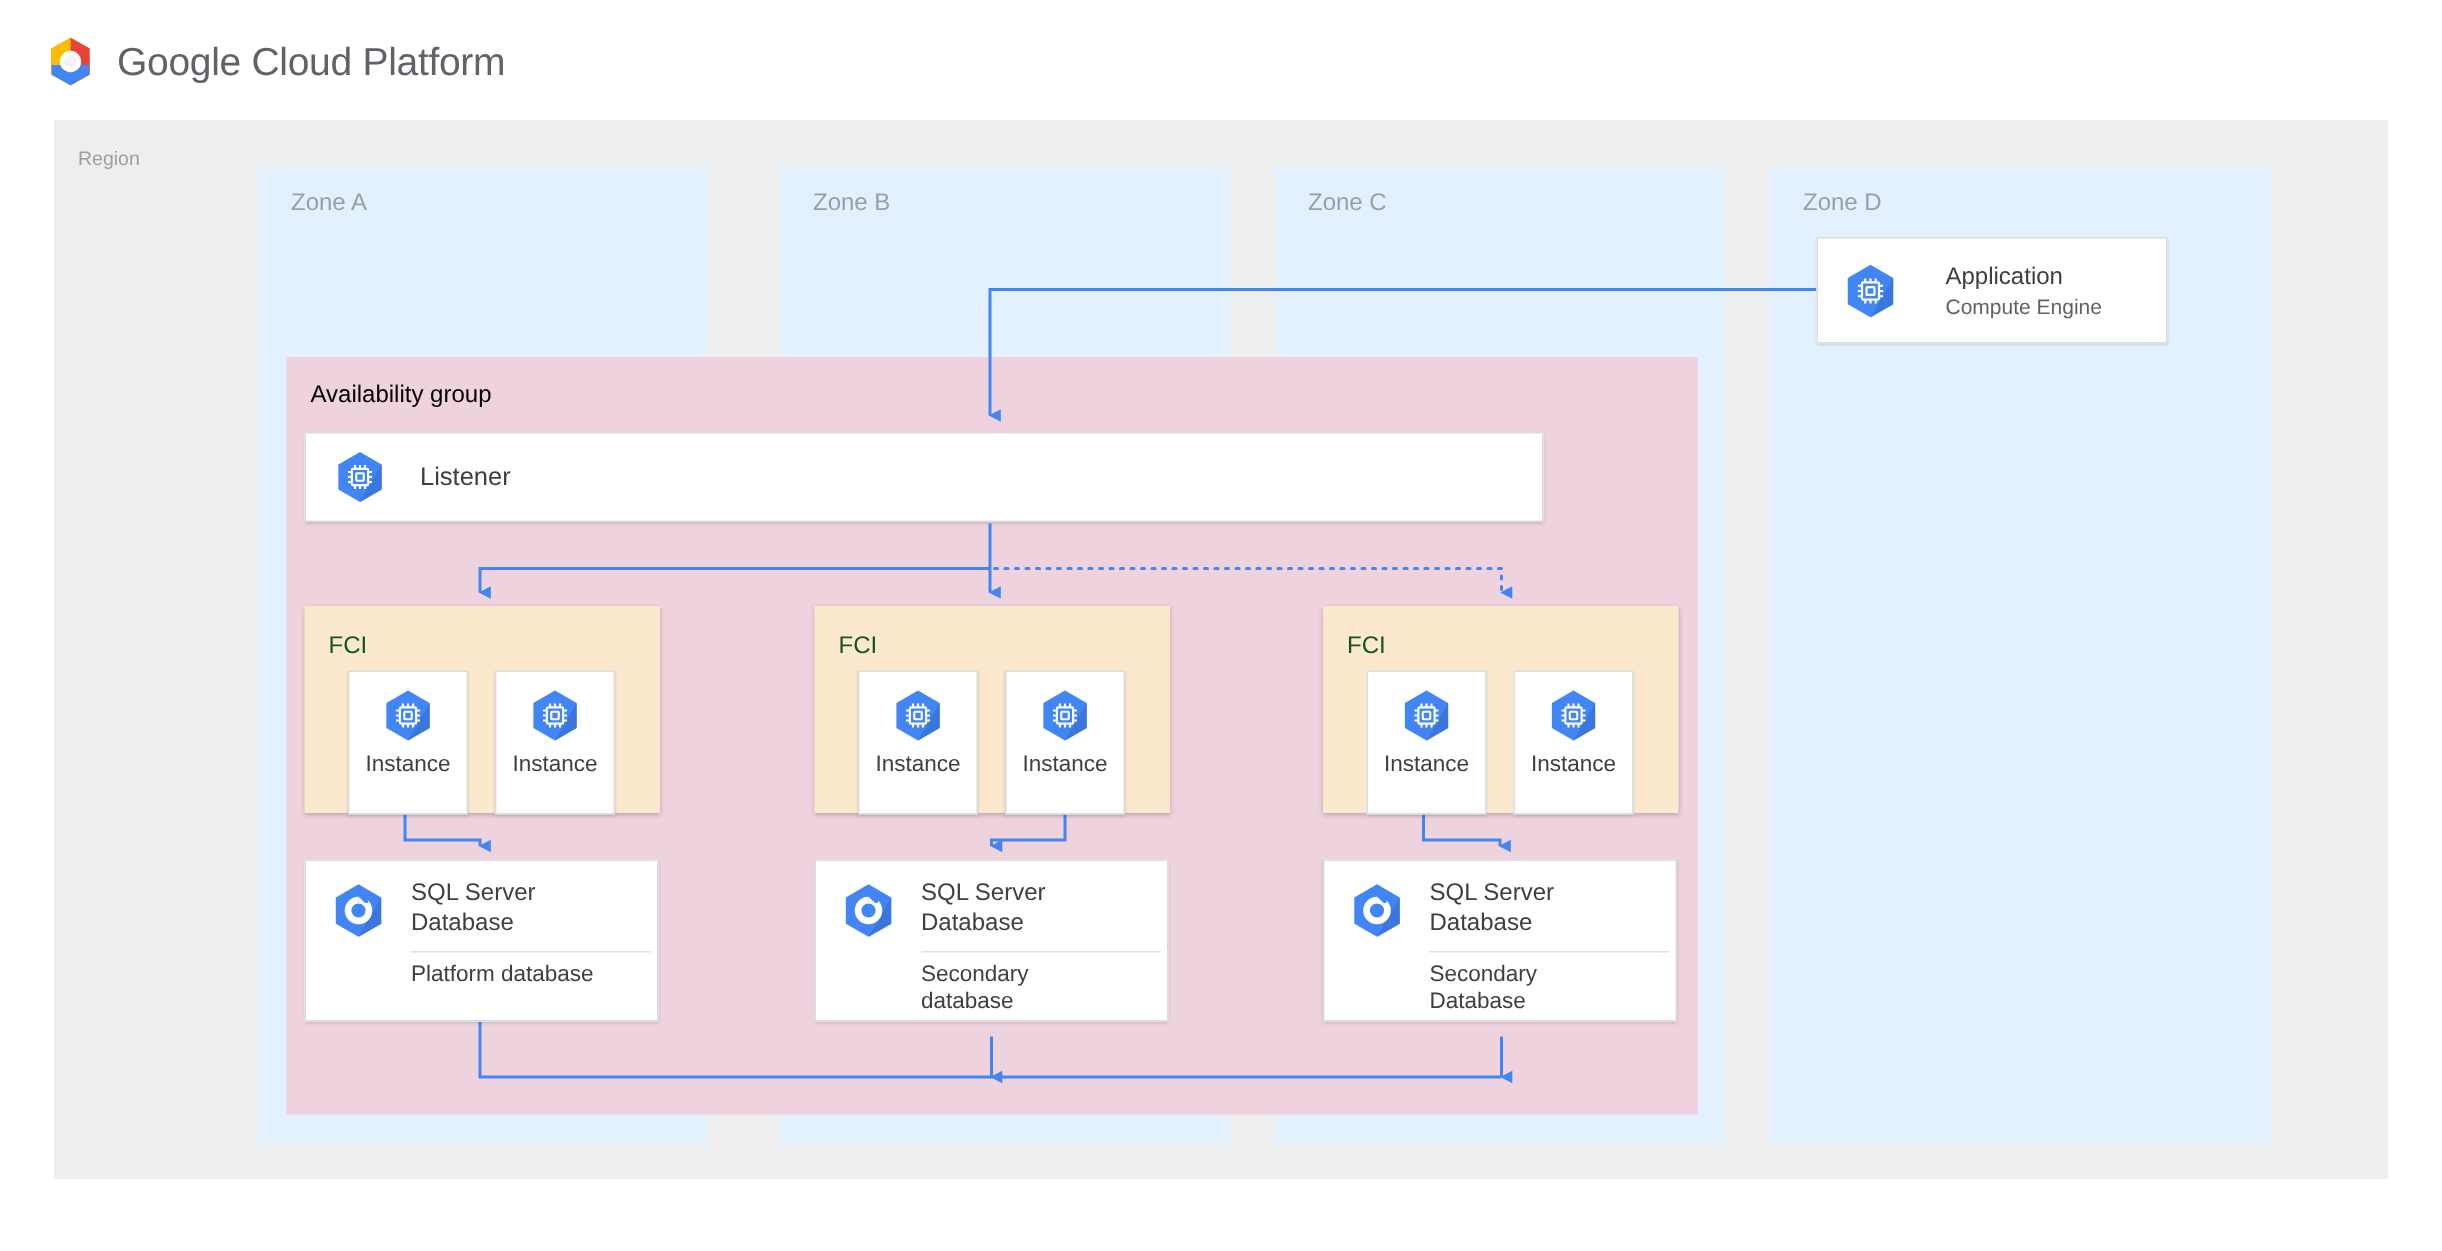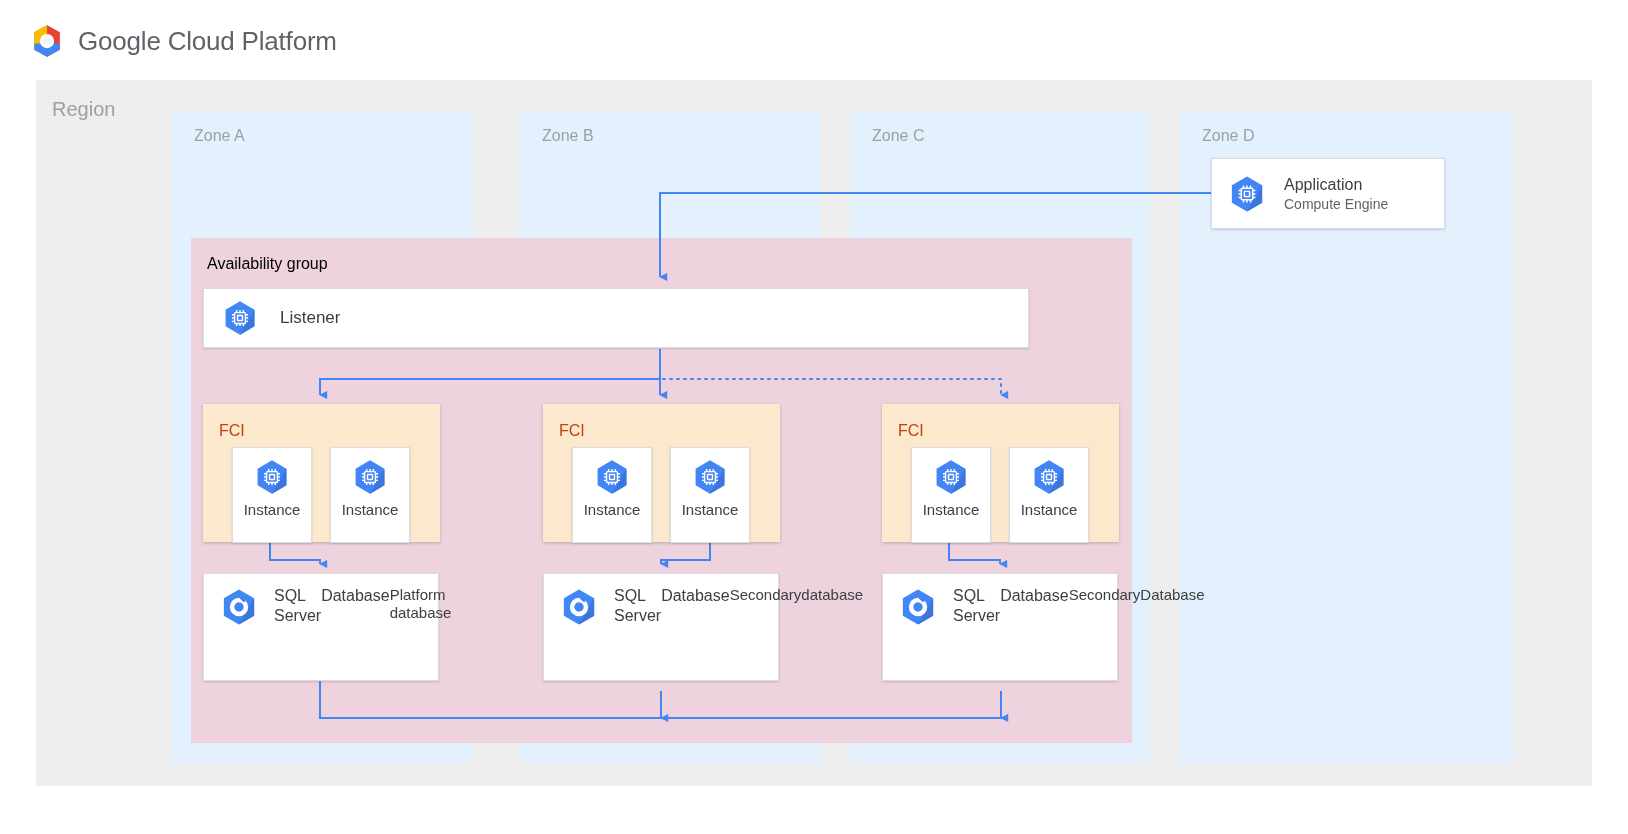--- a/index.html
+++ b/index.html
@@ -12,21 +12,21 @@
   }
   #root { position: relative; width: 1628px; height: 834px; background:#ffffff; }
 
   
   .gcp-header { position:absolute; left:28px; top:22px; display:flex; align-items:center; gap:12px; }
   .gcp-logo { width:38px; height:38px; }
   .gcp-wordmark { font-size:26px; color:#5f6368; letter-spacing:-0.2px; white-space:nowrap; }
 
   
   .region { position:absolute; left:36px; top:80px; width:1556px; height:706px; background:#eeeeee; }
-  .region-label { position:absolute; left:16px; top:18px; font-size:20px; color:#9aa0a6; }
+  .region-label { position:absolute; left:16px; top:18px; font-size:13px; color:#9aa0a6; }
 
   
   .zone { position:absolute; top:111px; height:652px; background:#e3f0fd; }
   .zone-label { position:absolute; left:22px; top:16px; font-size:16px; color:#9aa0a6; }
   #zone-a { left:172px; width:300px; }
   #zone-b { left:520px; width:300px; }
   #zone-c { left:850px; width:300px; }
   #zone-d { left:1180px; width:334px; }
 
   
@@ -36,47 +36,47 @@
   
   .card { position:absolute; background:#ffffff; border:1px solid #dadce0;
           box-shadow:0 1px 2px rgba(60,64,67,0.22); }
 
   
   #listener { left:203px; top:288px; width:826px; height:60px; display:flex; align-items:center; padding-left:16px; gap:20px; }
   #listener .card-title { font-size:17px; color:#3c4043; }
 
   
   #application { left:1211px; top:158px; width:234px; height:71px; display:flex; align-items:center; padding-left:14px; gap:16px; }
-  #application .app-text { display:flex; flex-direction:column; gap:1px; }
+  #application .app-text { display:flex; flex-direction:column; gap:1px;margin-left:13px; }
   #application .app-title { font-size:16px; color:#3c4043; line-height:19px; }
   #application .app-sub { font-size:14px; color:#5f6368; line-height:18px; }
 
   
   .fci { position:absolute; top:404px; width:237px; height:138px; background:#fce8cd;
          box-shadow:0 1px 3px rgba(60,64,67,0.30); }
-  .fci-label { position:absolute; left:16px; top:18px; font-size:16px; color:#c2410c; }
+  .fci-label { position:absolute; left:16px; top:18px; font-size:16px; color:#14532d; }
   #fci-a { left:203px; }
   #fci-b { left:543px; }
   #fci-c { left:882px; }
 
   .instance { position:absolute; top:43px; width:80px; height:96px; background:#ffffff;
               border:1px solid #dadce0; box-shadow:0 1px 2px rgba(60,64,67,0.20);
               display:flex; flex-direction:column; align-items:center; justify-content:flex-start;
               padding-top:9px; }
   .instance .inst-label { font-size:15px; color:#3c4043; margin-top:4px; }
   .inst-1 { left:29px; }
   .inst-2 { left:127px; }
 
   
   .dbcard { position:absolute; top:573px; width:236px; height:108px; }
   #db-a { left:203px; }
   #db-b { left:543px; }
   #db-c { left:882px; }
   .db-inner { display:flex; padding:12px 0 0 14px; gap:14px; }
-  .db-text { display:flex; width:160px; }
+  .db-text { display:flex; flex-direction:column; width:160px; }
   .db-title { font-size:16px; color:#3c4043; line-height:20px; }
   .db-divider { height:1px; background:#e0e0e0; margin:8px 0 6px 0; width:100%; }
   .db-sub { font-size:15px; color:#3c4043; line-height:18px; }
 
   
   #wires { position:absolute; left:0; top:0; width:1628px; height:834px; pointer-events:none; }
 </style>
 </head>
 <body>
 

